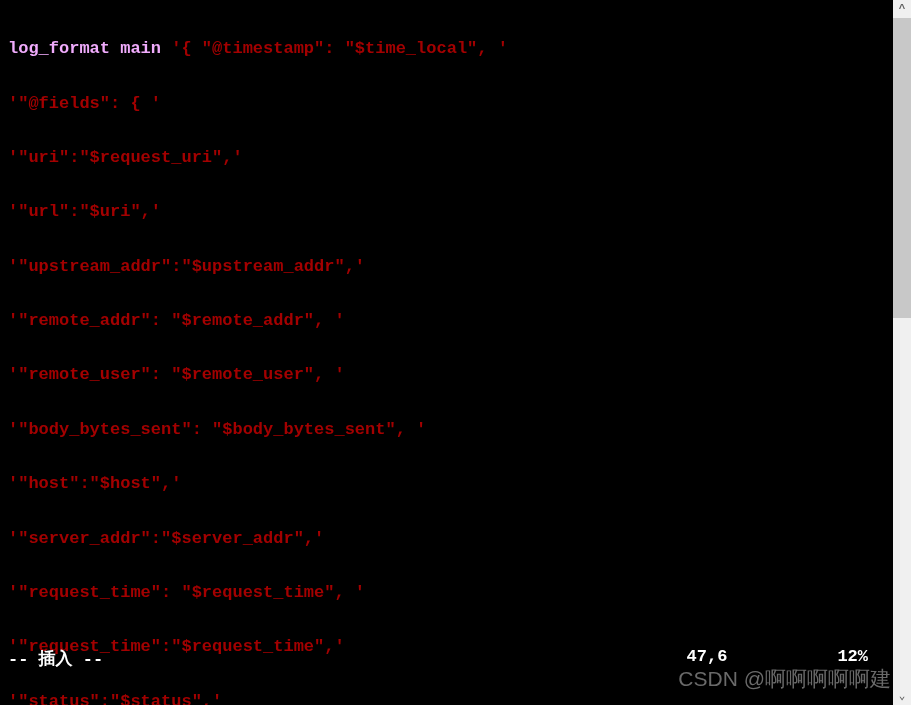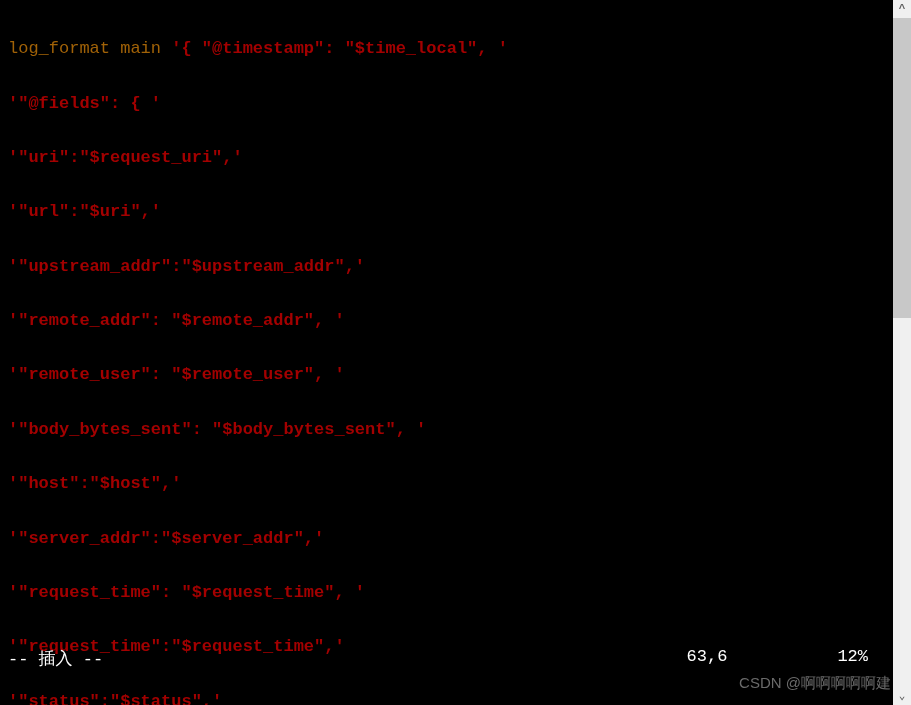--- a/index.html
+++ b/index.html
@@ -20,29 +20,29 @@
     .terminal {
       width: 893px;
       height: 705px;
       padding: 8px 4px 4px 8px;
       line-height: 1.6;
       white-space: pre-wrap;
       word-break: break-all;
       color: #c00;
     }
     .white {
-      color: #a16207;
-      font-weight: normal;
+      color: #f0abfc;
+      font-weight: bold;
     }
     .darkred {
       color: #a30000;
     }
     .status-line {
       color: #fff;
-      font-weight: normal;
+      font-weight: bold;
       position: absolute;
       bottom: 35px;
       left: 8px;
       width: 880px;
       display: flex;
     }
     .status-left {
       flex: 0 0 auto;
     }
     .status-mid {
@@ -54,21 +54,21 @@
     }
     .status-pct {
       flex: 0 0 auto;
       margin-right: 20px;
     }
     .watermark {
       position: absolute;
       bottom: 12px;
       right: 20px;
       color: #6a6a6a;
-      font-size: 15px;
+      font-size: 21px;
       font-weight: normal;
       font-family: "Microsoft YaHei", sans-serif;
     }
     .scrollbar {
       position: absolute;
       right: 0;
       top: 0;
       width: 18px;
       height: 705px;
       background: #f0f0f0;
@@ -134,21 +134,21 @@
 
 
 
 
 
 </div>
 
 <div class="status-line">
   <span class="status-left">-- 插入 --</span>
   <span class="status-mid"></span>
-  <span class="status-pos">63,6</span>
+  <span class="status-pos">47,6</span>
   <span class="status-pct">12%</span>
 </div>
 
 <div class="watermark">CSDN @啊啊啊啊啊建</div>
 
 <div class="scrollbar">
   <div class="scrollbar-up">^</div>
   <div class="scrollbar-track">
     <div class="scrollbar-thumb"></div>
   </div>

